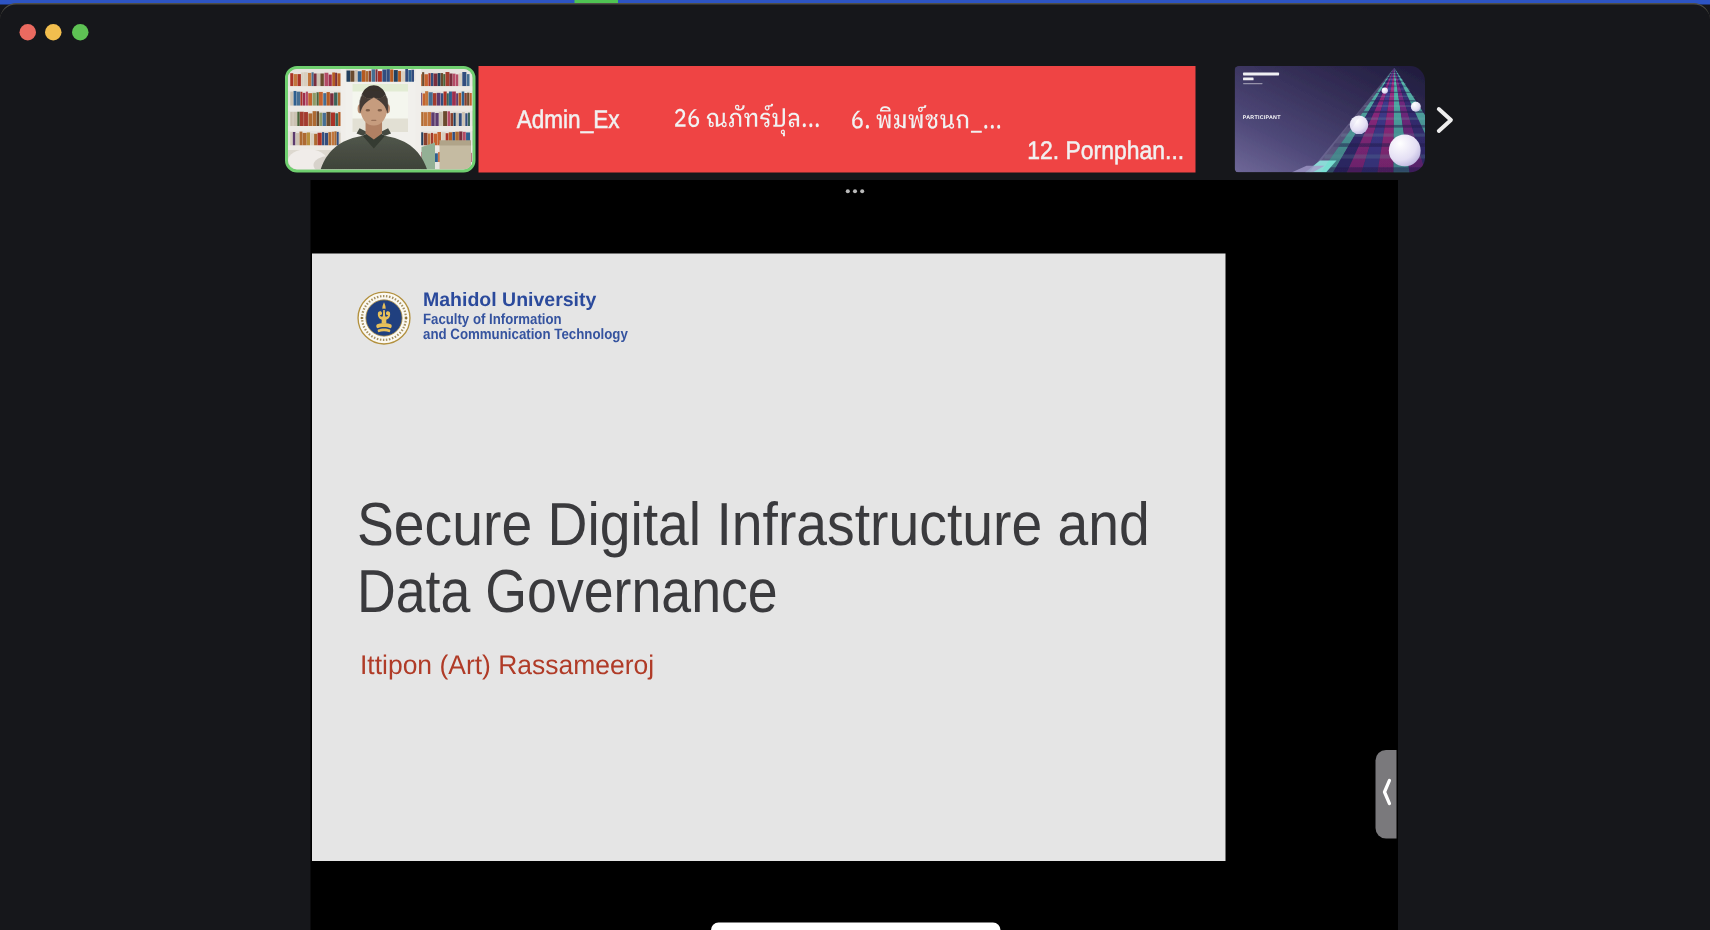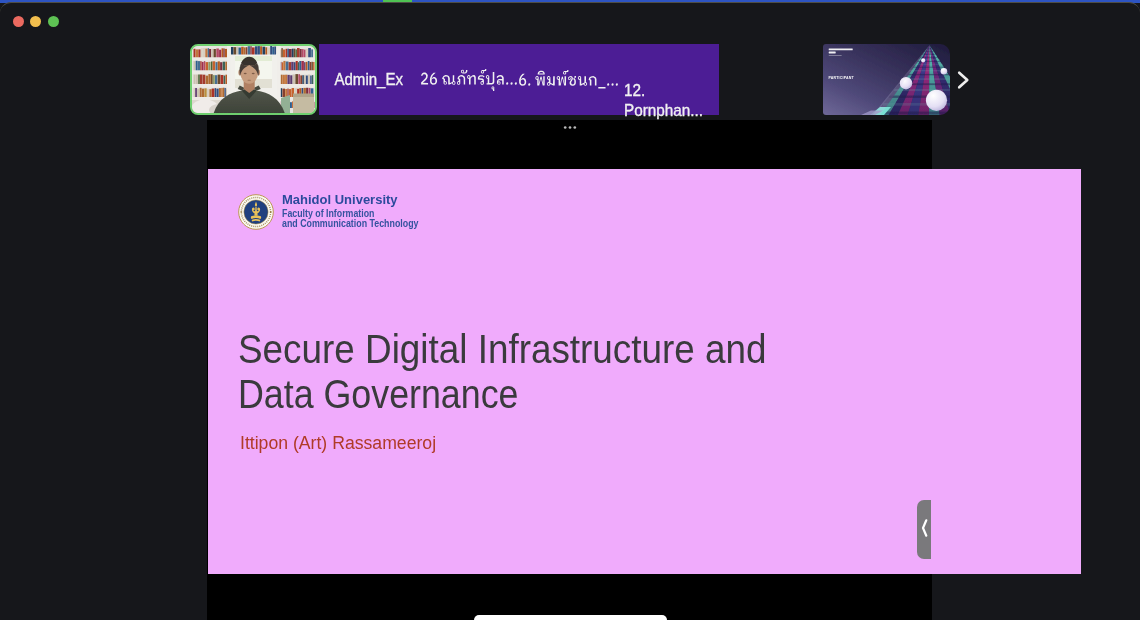--- a/index.html
+++ b/index.html
@@ -234,21 +234,21 @@
 <ellipse cx="70.7" cy="26.5" rx="1.6" ry="3" fill="#bd9175"></ellipse>
 <path d="M52.3,30 C51,17 55.5,11 61.5,10.8 C67.5,11 72,17 70.7,30 C71.8,22 70.6,18.5 69.2,17 C67.7,19.6 65,20.6 61.5,19 C58,20.6 55.3,19.6 53.8,17 C52.4,18.5 51.2,22 52.3,30 Z" fill="#38312d"></path>
 <path d="M53.8,17 C55,13.2 68,13.2 69.2,17 C68.5,12.5 54.5,12.5 53.8,17 Z" fill="#38312d"></path>
 <path d="M52.3,30 C51.6,23.5 52.3,19.3 53.8,17 C55.5,19.3 58.3,20.3 61.3,19.2 C56.2,21.6 53.4,24.8 52.3,30 Z" fill="#443b36"></path>
 <path d="M70.7,30 C71.4,23.5 70.7,19.3 69.2,17 C67.5,19.3 64.7,20.3 61.7,19.2 C66.8,21.6 69.6,24.8 70.7,30 Z" fill="#443b36"></path>
 </g>
 </g>
 </svg>
   </div>
 
-  <div class="abs" style="left:318.5px;top:44px;width:400px;height:71px;background:#4c1d95;display:flex;">
+  <div class="abs" style="left:318.5px;top:44px;width:478px;height:71px;background:#ef4444;display:flex;">
     <div style="width:126px;display:flex;align-items:center;justify-content:center;">
       <span style="font-size:17px;color:#f1f1f1;transform:scaleX(.885);-webkit-text-stroke:0.35px #f1f1f1;">Admin_Ex</span>
     </div>
     <div style="width:126px;display:flex;align-items:center;justify-content:center;">
       <svg width="96" height="22.12" viewBox="0 0 110 22.12" preserveAspectRatio="none" style="margin-top:1.4px;">
         <path d="M81.4 17.6 80.8 18.6 81.0 19.9 81.4 20.2 82.5 20.6 82.5 22.0 84.0 22.0 83.9 18.1 82.9 17.4Z M82.1 18.2 82.6 18.2 83.0 18.6 83.0 19.2 82.6 19.6 82.1 19.6 81.8 19.2 81.8 18.6Z M108.0 13.4 107.5 14.0 107.5 15.0 107.8 15.5 108.2 15.8 109.4 15.6 109.9 14.8 109.6 13.6 109.0 13.2Z M103.1 13.4 102.6 14.0 102.6 15.0 102.9 15.5 103.4 15.8 104.5 15.6 105.0 14.8 104.8 13.6 104.1 13.2Z M98.1 13.4 97.6 14.0 97.6 15.0 97.9 15.5 98.4 15.8 99.5 15.6 100.0 14.8 99.8 13.6 99.1 13.2Z M87.2 7.2 86.6 8.2 87.6 9.1 88.8 8.0 90.0 7.5 91.8 7.6 92.2 7.9 93.0 8.9 92.9 10.1 89.4 10.1 88.1 10.6 87.4 11.4 87.0 12.4 87.0 13.9 87.5 15.0 88.4 15.6 89.8 15.8 90.8 15.2 91.0 14.9 91.1 13.4 90.9 12.9 89.9 12.2 88.4 12.4 88.9 11.6 89.8 11.2 93.0 11.4 93.0 15.5 94.8 15.5 94.8 8.8 94.2 7.5 93.2 6.6 91.6 6.1 89.1 6.2Z M89.1 13.1 89.9 13.2 90.2 13.9 90.0 14.8 89.6 15.0 88.9 14.9 88.5 14.2 88.8 13.4Z M67.8 6.2 66.6 6.8 65.8 7.5 65.2 8.6 65.1 10.4 70.0 10.9 70.4 11.4 70.2 12.1 69.6 12.1 68.8 12.5 68.2 13.2 68.1 14.2 68.8 15.4 69.6 15.8 70.6 15.8 71.5 15.4 72.1 14.2 72.1 11.5 71.9 10.5 71.2 9.9 70.6 9.6 66.9 9.2 66.9 8.6 67.6 7.8 68.6 7.4 70.8 7.6 72.0 8.6 72.8 7.5 72.1 6.9 70.8 6.2Z M69.8 13.0 70.4 13.0 71.0 13.8 70.9 14.4 70.4 14.9 69.8 14.9 69.1 14.2 69.1 13.6Z M53.1 6.9 52.9 7.4 53.0 8.9 53.6 9.5 55.0 9.9 55.0 15.5 56.8 15.5 56.8 10.1 57.2 9.0 58.4 7.9 59.2 7.5 60.5 7.8 61.0 8.6 61.0 15.5 62.8 15.5 62.8 8.4 62.5 7.4 61.9 6.5 60.9 6.1 59.1 6.2 57.6 7.2 56.9 8.6 56.5 6.9 55.6 6.2 54.2 6.1Z M54.5 7.0 55.2 7.1 55.6 7.8 55.4 8.6 55.0 8.9 54.2 8.8 53.9 8.2 53.9 7.6Z M43.0 7.2 42.0 8.8 41.9 9.9 43.2 10.4 43.2 12.1 42.2 12.2 41.4 13.0 41.2 14.6 41.6 15.2 42.6 15.8 43.6 15.8 44.6 15.2 45.0 14.6 45.0 10.0 43.6 9.2 43.5 8.9 44.4 7.9 45.1 7.5 46.9 7.4 48.0 7.9 48.9 9.1 49.0 15.5 50.6 15.5 50.6 9.0 50.1 7.8 49.2 6.9 47.2 6.1 44.9 6.2Z M42.8 13.0 43.4 13.0 43.9 13.5 43.9 14.4 43.4 14.9 42.8 14.9 42.2 14.4 42.2 13.5Z M24.6 8.4 24.2 9.8 25.8 10.5 25.8 14.1 26.1 15.1 26.9 15.6 28.6 15.6 29.5 14.9 29.6 14.5 29.5 13.0 28.9 12.4 27.5 12.0 27.5 10.0 26.0 9.1 26.0 8.8 27.0 7.8 28.1 7.4 30.0 7.6 30.6 8.1 31.1 9.0 31.2 15.5 33.0 15.5 35.4 14.2 35.8 14.4 35.9 15.0 36.4 15.5 38.0 15.8 38.8 15.5 39.4 14.8 39.4 13.1 38.8 12.4 38.1 12.1 38.0 11.8 38.1 6.2 36.4 6.2 36.4 12.4 34.8 13.4 33.0 14.0 33.0 9.2 32.5 7.9 31.8 7.0 30.1 6.2 27.9 6.1 25.8 7.0Z M37.2 13.0 37.9 13.0 38.5 13.5 38.5 14.4 37.9 14.9 37.2 14.9 36.6 14.2 36.6 13.6Z M27.5 13.0 28.0 13.0 28.6 13.5 28.6 14.4 28.0 14.9 27.2 14.8 26.9 14.1 27.1 13.2Z M16.8 3.8 14.4 3.8 11.9 6.1 10.6 8.5 10.2 9.9 10.4 12.9 11.1 14.4 12.6 15.5 13.6 15.8 16.0 15.5 17.1 14.9 18.1 13.5 18.4 12.8 18.4 10.9 17.8 9.4 17.1 8.8 15.6 8.1 14.4 8.1 13.4 8.5 12.2 9.8 12.1 9.4 12.5 8.2 13.5 6.6 15.2 4.9Z M13.8 9.5 15.2 9.6 15.8 9.9 16.5 10.9 16.5 12.9 15.8 13.9 14.9 14.2 13.8 14.2 12.9 13.9 12.1 12.8 12.2 10.6 12.9 9.9Z M1.8 4.0 0.8 4.9 0.0 6.4 1.5 7.0 1.9 6.1 2.9 5.2 4.8 5.2 5.8 6.4 5.8 7.9 4.8 9.5 0.1 13.6 0.1 15.5 8.1 15.5 8.1 13.9 2.1 13.8 5.1 11.4 6.6 9.9 7.4 8.8 7.8 6.6 7.1 4.9 5.6 3.8 4.8 3.5 3.2 3.5Z M84.0 3.1 82.2 3.1 82.2 13.1 81.4 14.1 78.2 14.1 78.2 7.5 78.0 6.9 76.8 6.1 75.4 6.2 74.6 6.9 74.4 7.4 74.4 8.5 74.6 9.0 75.4 9.6 76.5 9.9 76.4 14.2 75.1 14.2 75.1 15.5 81.4 15.5 82.6 15.1 83.5 14.4 84.0 13.2Z M76.0 7.0 76.8 7.1 77.1 7.6 77.1 8.2 76.5 8.9 75.8 8.8 75.4 8.2 75.4 7.6Z M45.8 2.4 45.9 3.2 46.6 4.1 48.1 4.6 50.1 4.6 51.6 4.2 52.5 3.6 53.1 2.5 53.2 1.1 51.5 1.1 51.5 2.1 51.2 2.8 50.6 3.4 50.0 3.6 48.5 3.5 49.0 3.1 49.2 2.2 48.8 1.1 48.0 0.8 46.5 1.0 46.0 1.5Z M47.2 1.6 48.0 1.8 48.4 2.4 48.2 3.0 47.8 3.4 47.2 3.4 46.8 2.9 46.8 2.1Z M75.0 0.2 73.5 0.0 73.1 1.1 70.2 1.1 69.2 1.5 68.6 2.4 68.6 3.5 68.9 4.0 70.0 4.6 70.9 4.6 71.8 4.2 72.2 3.4 72.2 2.9 71.9 2.2 74.2 2.0 74.8 1.4Z M70.1 2.0 70.8 2.0 71.2 2.5 71.2 3.2 70.8 3.8 70.1 3.8 69.6 3.2 69.6 2.5Z" fill="#f1f1f1"></path>
       </svg>
     </div>
     <div style="width:126px;display:flex;align-items:center;justify-content:center;">
       <svg width="99" height="18.62" viewBox="0 0 113.5 18.62" preserveAspectRatio="none" style="margin-top:-0.3px;">
@@ -343,21 +343,21 @@
   </svg>
 
   <div class="abs" style="left:207px;top:120px;width:725px;height:500px;background:#000;"></div>
 
   <svg class="abs" style="left:562px;top:124px;" width="16" height="8" viewBox="0 0 16 8">
     <circle cx="3.2" cy="3.5" r="1.35" fill="#b9b9b9"></circle>
     <circle cx="8" cy="3.5" r="1.35" fill="#b9b9b9"></circle>
     <circle cx="12.8" cy="3.5" r="1.35" fill="#b9b9b9"></circle>
   </svg>
 
-  <div class="abs" style="left:208px;top:169px;width:873px;height:405px;background:#f0abfc;">
+  <div class="abs" style="left:208px;top:169px;width:609px;height:405px;background:#e5e5e5;">
 
     <div class="abs" style="left:30px;top:25px;"><svg width="36" height="36" viewBox="0 0 36 36">
 <circle cx="18" cy="18" r="17.3" fill="#fbf9f2" stroke="#b3913f" stroke-width="0.9"></circle>
 <circle cx="18" cy="18" r="14.6" fill="none" stroke="#8a6d2f" stroke-width="1.5" stroke-dasharray="1 1.05" opacity="0.75"></circle>
 <circle cx="18" cy="18" r="12.1" fill="#20407f"></circle>
 <circle cx="18" cy="18" r="12.1" fill="none" stroke="#b3913f" stroke-width="0.5"></circle>
 <path d="M3.2,17.2 l1.1,0.8 l-1.1,0.8 l-1.1,-0.8 Z" fill="#8a6d2f"></path>
 <path d="M32.8,17.2 l1.1,0.8 l-1.1,0.8 l-1.1,-0.8 Z" fill="#8a6d2f"></path>
 <g fill="#e8c05a">
 <path d="M18,7.5 C18.8,9.5 19.4,10.8 18.9,12.2 C18.5,11.5 17.5,11.5 17.1,12.2 C16.6,10.8 17.2,9.5 18,7.5 Z"></path>

